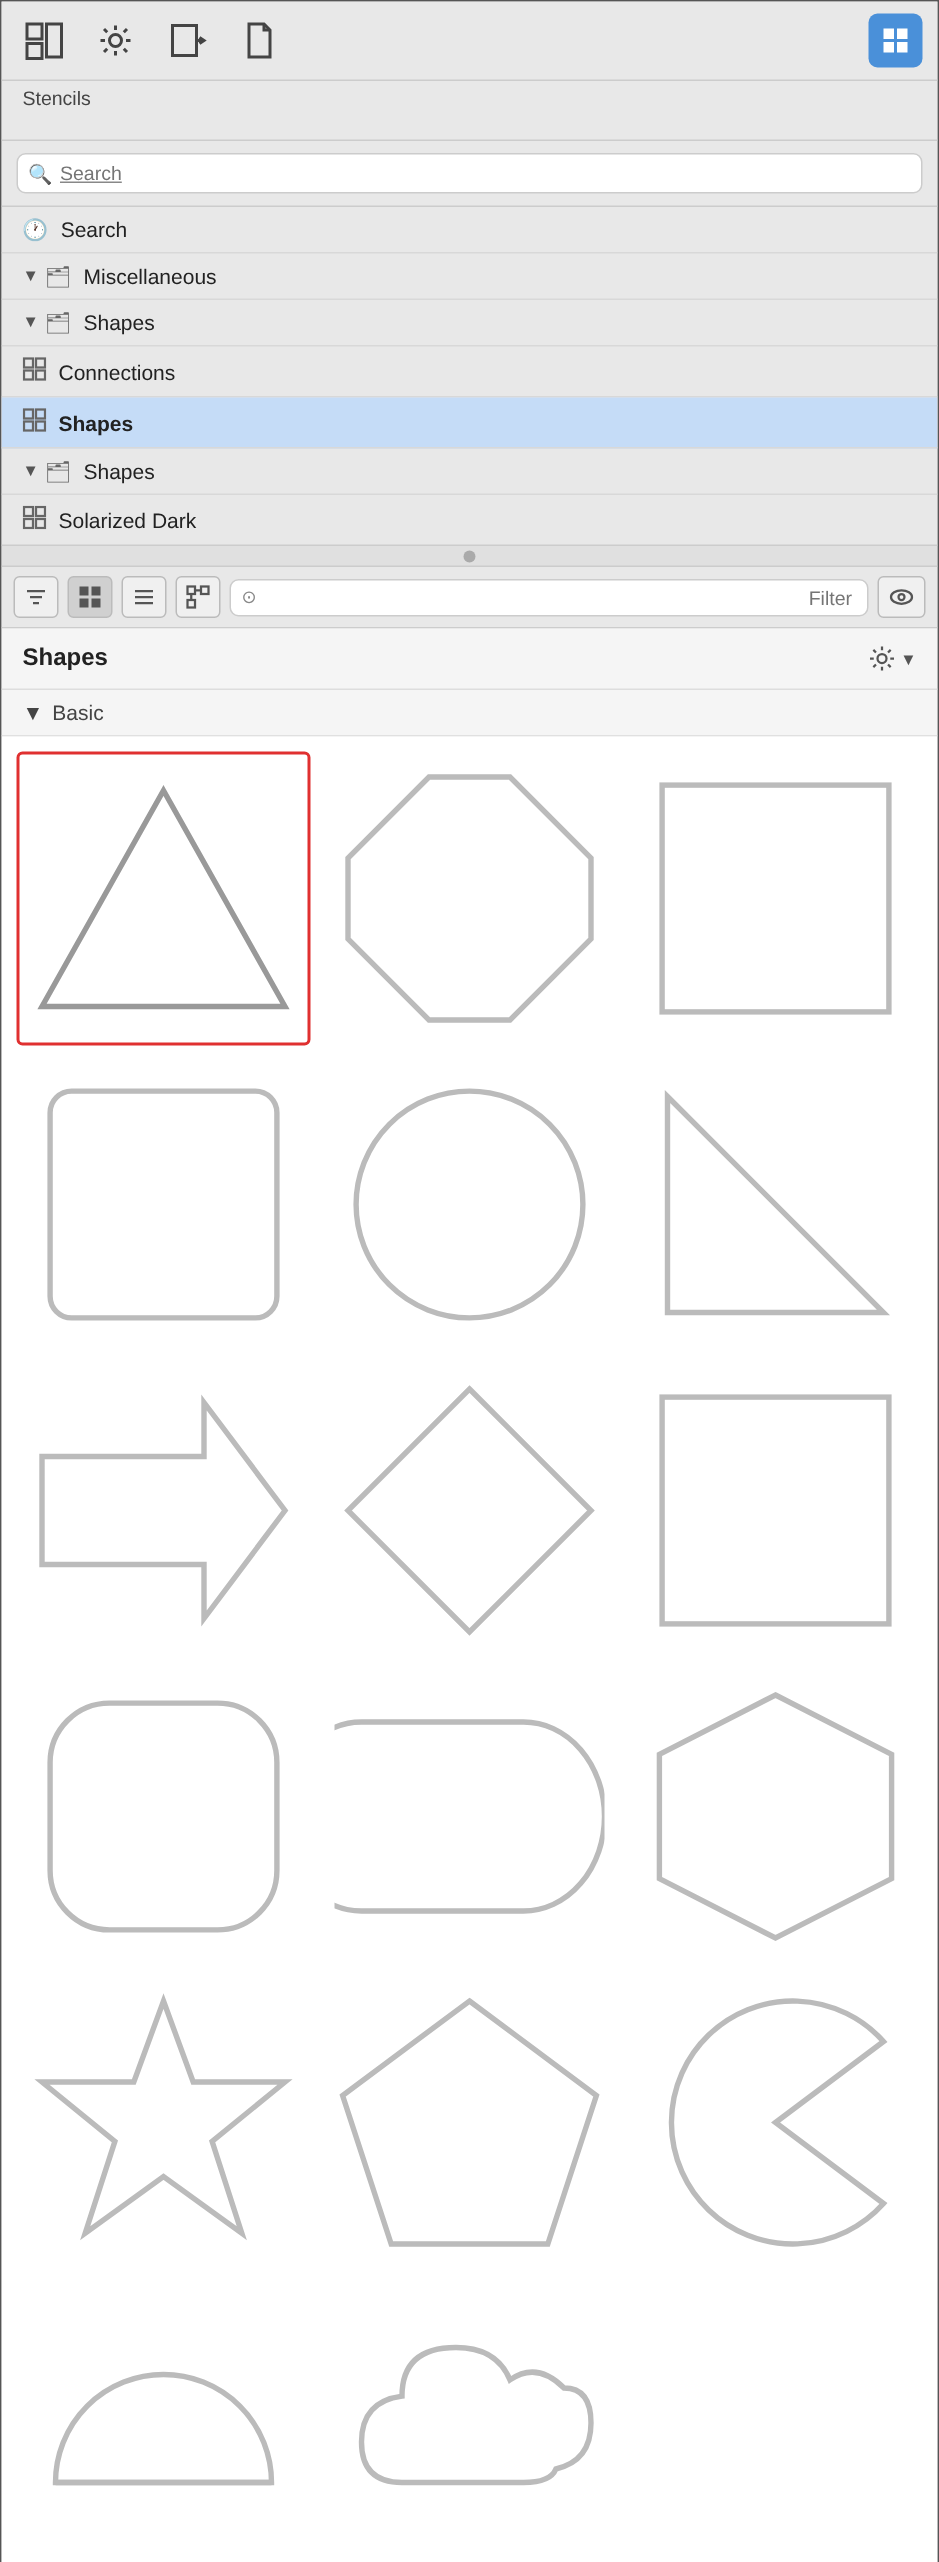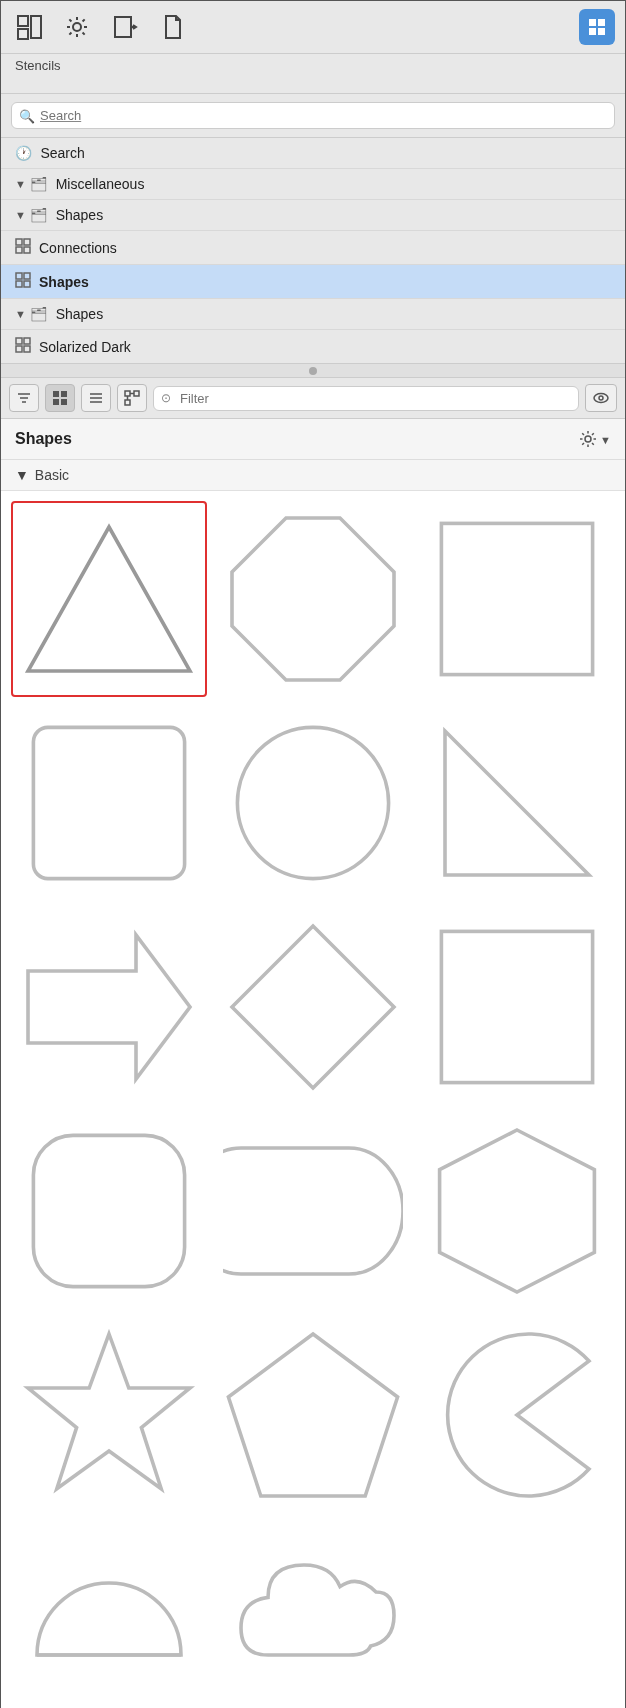--- a/index.html
+++ b/index.html
@@ -161,20 +161,21 @@
     }
     .filter-box-wrapper input {
       width: 100%;
       background: white;
       border: 1px solid #ccc;
       border-radius: 6px;
       padding: 4px 10px 4px 26px;
       font-size: 13px;
       color: #6d28d9;
       outline: none;
+      text-align: right;
     }
     .filter-icon-inside {
       position: absolute;
       left: 8px;
       top: 50%;
       transform: translateY(-50%);
       color: #888;
       font-size: 12px;
     }
     .eye-btn {

